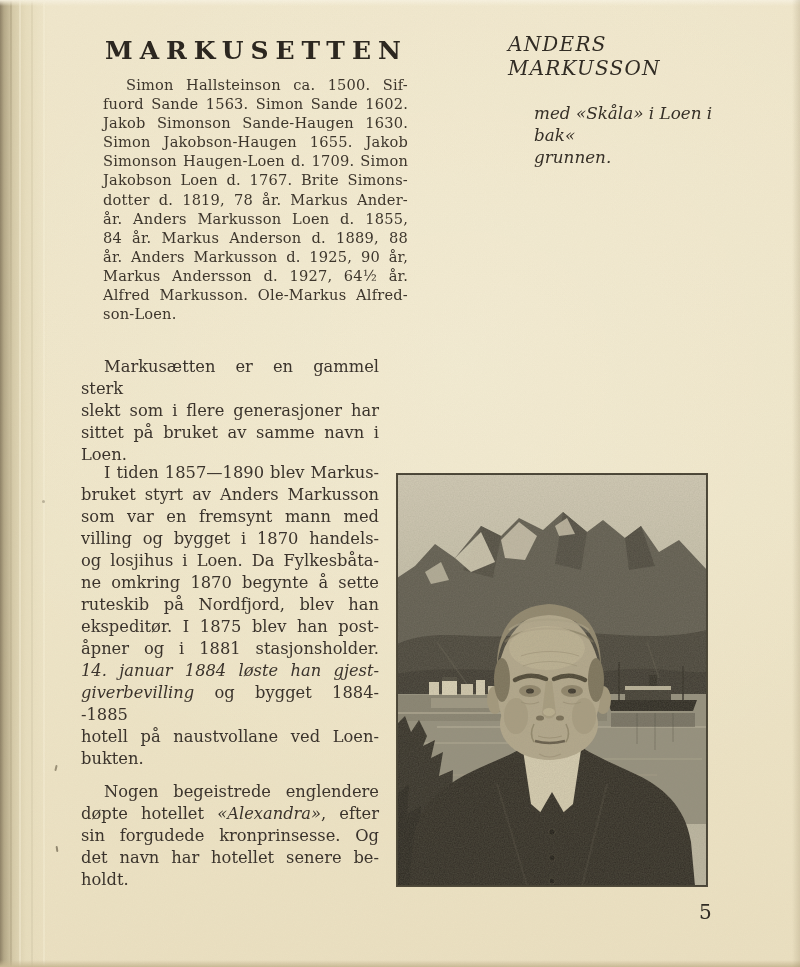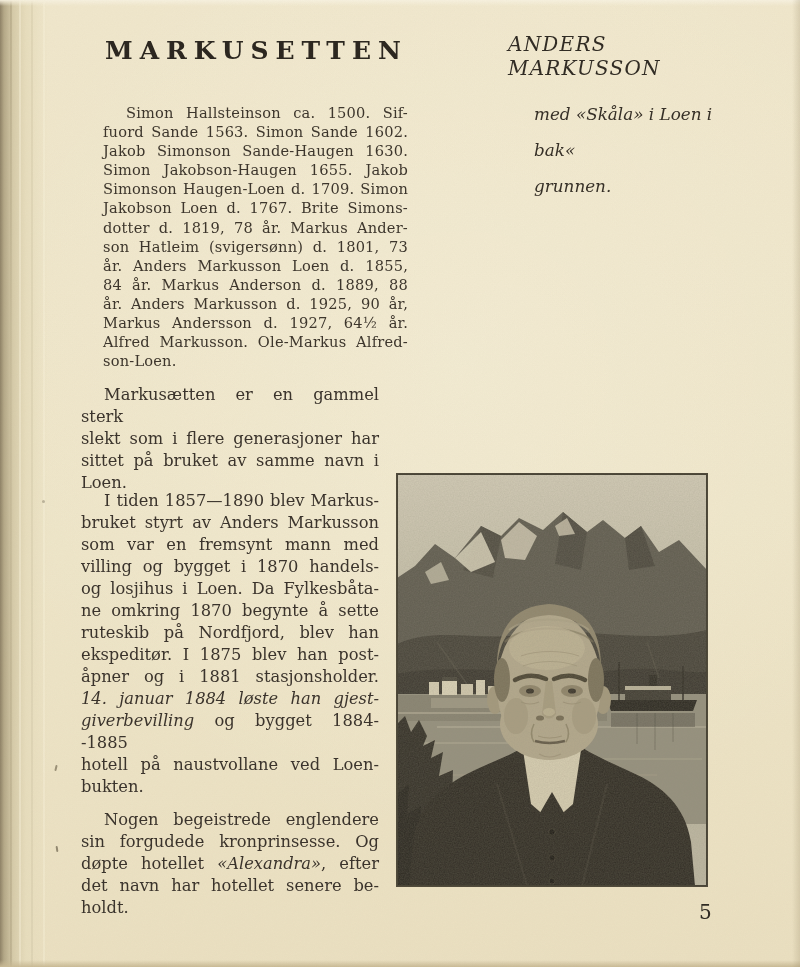--- a/index.html
+++ b/index.html
@@ -31,28 +31,28 @@
   .gen{position:absolute;left:103px;top:75px;width:305px;
     font-size:14.6px;line-height:19.1px;color:#3a332a;letter-spacing:.2px;}
 
   .para{position:absolute;left:81px;width:298px;font-size:16.3px;line-height:22px;color:#38312a;}
   .p2{top:356px;}
   .p3{top:462px;}
   .p4{top:781px;}
 
   .ln{text-align:justify;text-align-last:justify;}
   .ln.last{text-align-last:left;}
-  .ln.ind{text-indent:23px;margin-top:28px;}
+  .ln.ind{text-indent:23px;}
   .it{font-style:italic;}
 
   .caption{position:absolute;left:508px;top:33px;width:232px;}
   .cap-h{font-style:italic;font-size:20px;line-height:23.5px;
     letter-spacing:1.2px;color:#2e2922;}
-  .cap-body{margin-top:16px;margin-left:26px;font-style:italic;
-    font-size:16.8px;line-height:36px;color:#332d25;}
+  .cap-body{margin-top:22px;margin-left:26px;font-style:italic;
+    font-size:16.8px;line-height:22px;color:#332d25;}
   .cap-body .ln{text-align:left;text-align-last:auto;}
 
   .photo{position:absolute;left:397px;top:474px;width:310px;height:412px;margin:0;
     outline:1px solid #4e4839;background:#bdb7a3;}
   .photo svg{display:block;}
 
   .pagenum{position:absolute;left:699px;top:900px;font-size:20px;color:#2d2821;}
 
   .speck{position:absolute;background:#574c38;pointer-events:none;}
   .sp1{left:55px;top:765px;width:2px;height:6px;border-radius:2px;transform:rotate(14deg);opacity:.55;}
@@ -78,21 +78,20 @@
   <h1 class="title">MARKUSETTEN</h1>
 
   <div class="gen">
       <div class="ln ind">Simon Hallsteinson ca. 1500. Sif-</div>
       <div class="ln">fuord Sande 1563. Simon Sande 1602.</div>
       <div class="ln">Jakob Simonson Sande-Haugen 1630.</div>
       <div class="ln">Simon Jakobson-Haugen 1655. Jakob</div>
       <div class="ln">Simonson Haugen-Loen d. 1709. Simon</div>
       <div class="ln">Jakobson Loen d. 1767. Brite Simons-</div>
       <div class="ln">dotter d. 1819, 78 år. Markus Ander-</div>
-      <div class="ln">son Hatleim (svigersønn) d. 1801, 73</div>
       <div class="ln">år. Anders Markusson Loen d. 1855,</div>
       <div class="ln">84 år. Markus Anderson d. 1889, 88</div>
       <div class="ln">år. Anders Markusson d. 1925, 90 år,</div>
       <div class="ln">Markus Andersson d. 1927, 64½ år.</div>
       <div class="ln">Alfred Markusson. Ole-Markus Alfred-</div>
       <div class="ln last">son-Loen.</div>
     </div>
 
   <div class="caption">
     <div class="cap-h">ANDERS</div>
@@ -119,22 +118,22 @@
       <div class="ln">ruteskib på Nordfjord, blev han</div>
       <div class="ln">ekspeditør. I 1875 blev han post-</div>
       <div class="ln">åpner og i 1881 stasjonsholder.</div>
       <div class="ln it">14. januar 1884 løste han gjest-</div>
       <div class="ln"><span class="it">giverbevilling</span><span> og bygget 1884--1885</span></div>
       <div class="ln">hotell på naustvollane ved Loen-</div>
       <div class="ln last">bukten.</div>
     </div>
   <div class="para p4">
       <div class="ln ind">Nogen begeistrede englendere</div>
+      <div class="ln"><span>døpte hotellet </span><span class="it">«Alexandra»</span><span>, efter</span></div>
       <div class="ln">sin forgudede kronprinsesse. Og</div>
-      <div class="ln"><span>døpte hotellet </span><span class="it">«Alexandra»</span><span>, efter</span></div>
       <div class="ln">det navn har hotellet senere be-</div>
       <div class="ln last">holdt.</div>
     </div>
 
   <figure class="photo">
     <svg width="310" height="412" viewBox="0 0 310 412" xmlns="http://www.w3.org/2000/svg">
       <defs>
         <linearGradient id="sky" x1="0" y1="0" x2="0" y2="1">
           <stop offset="0" stop-color="#d3cdb9"></stop>
             <stop offset="1" stop-color="#bcb6a2"></stop>

